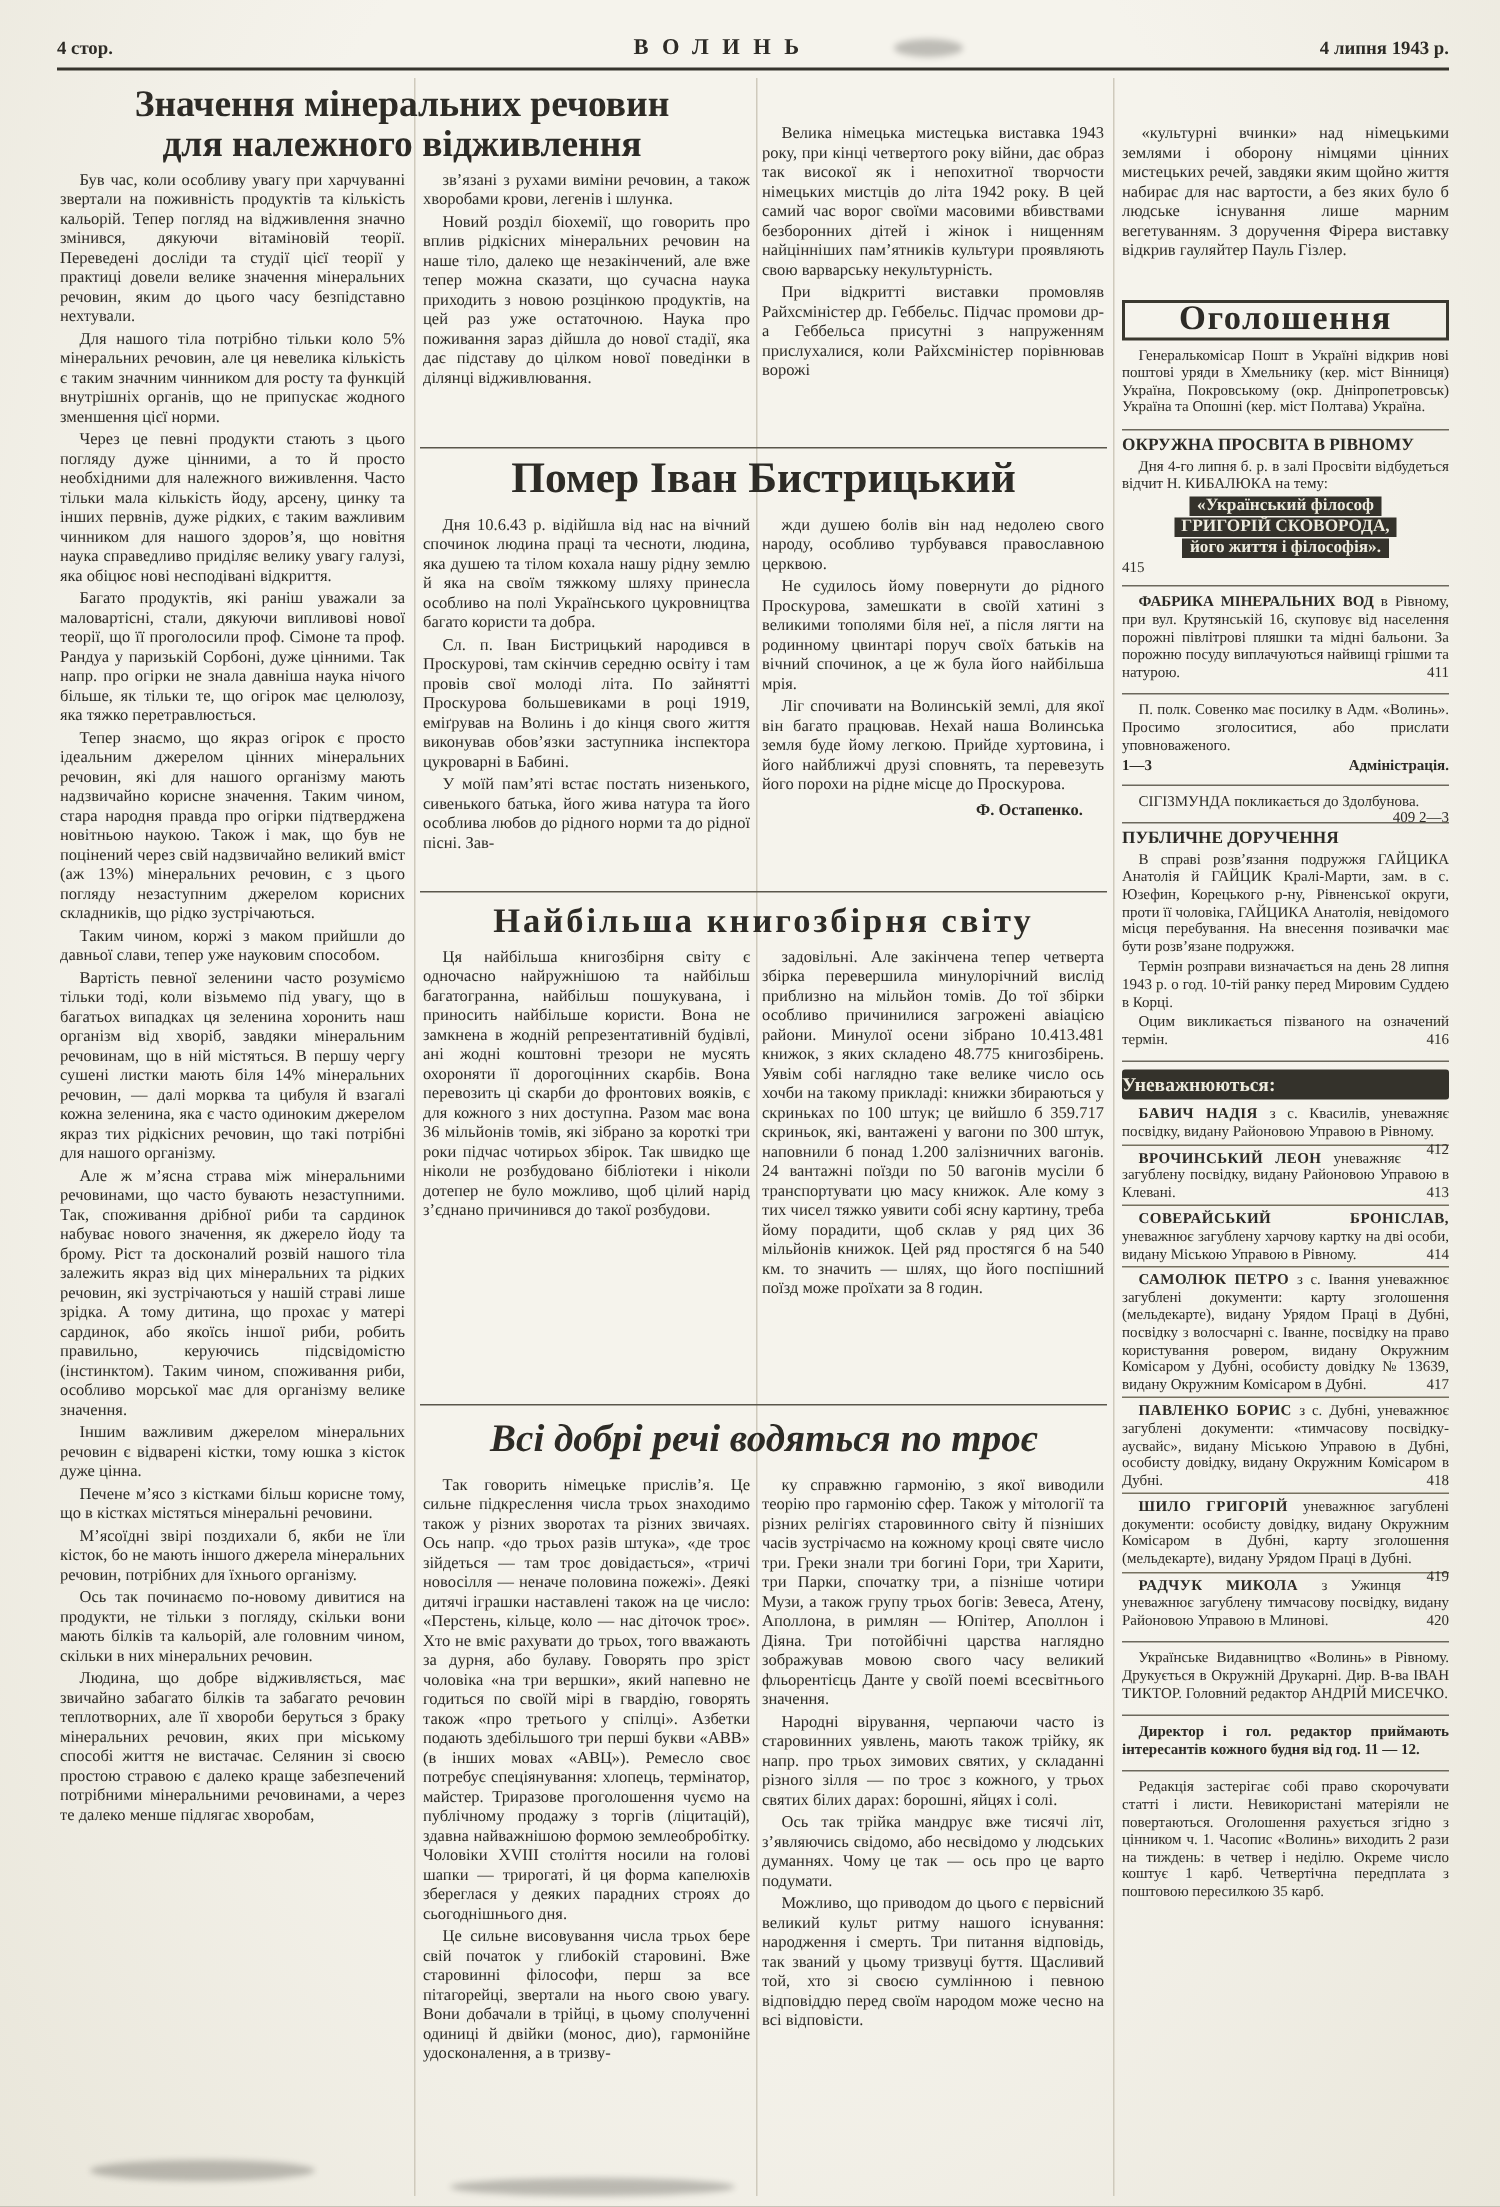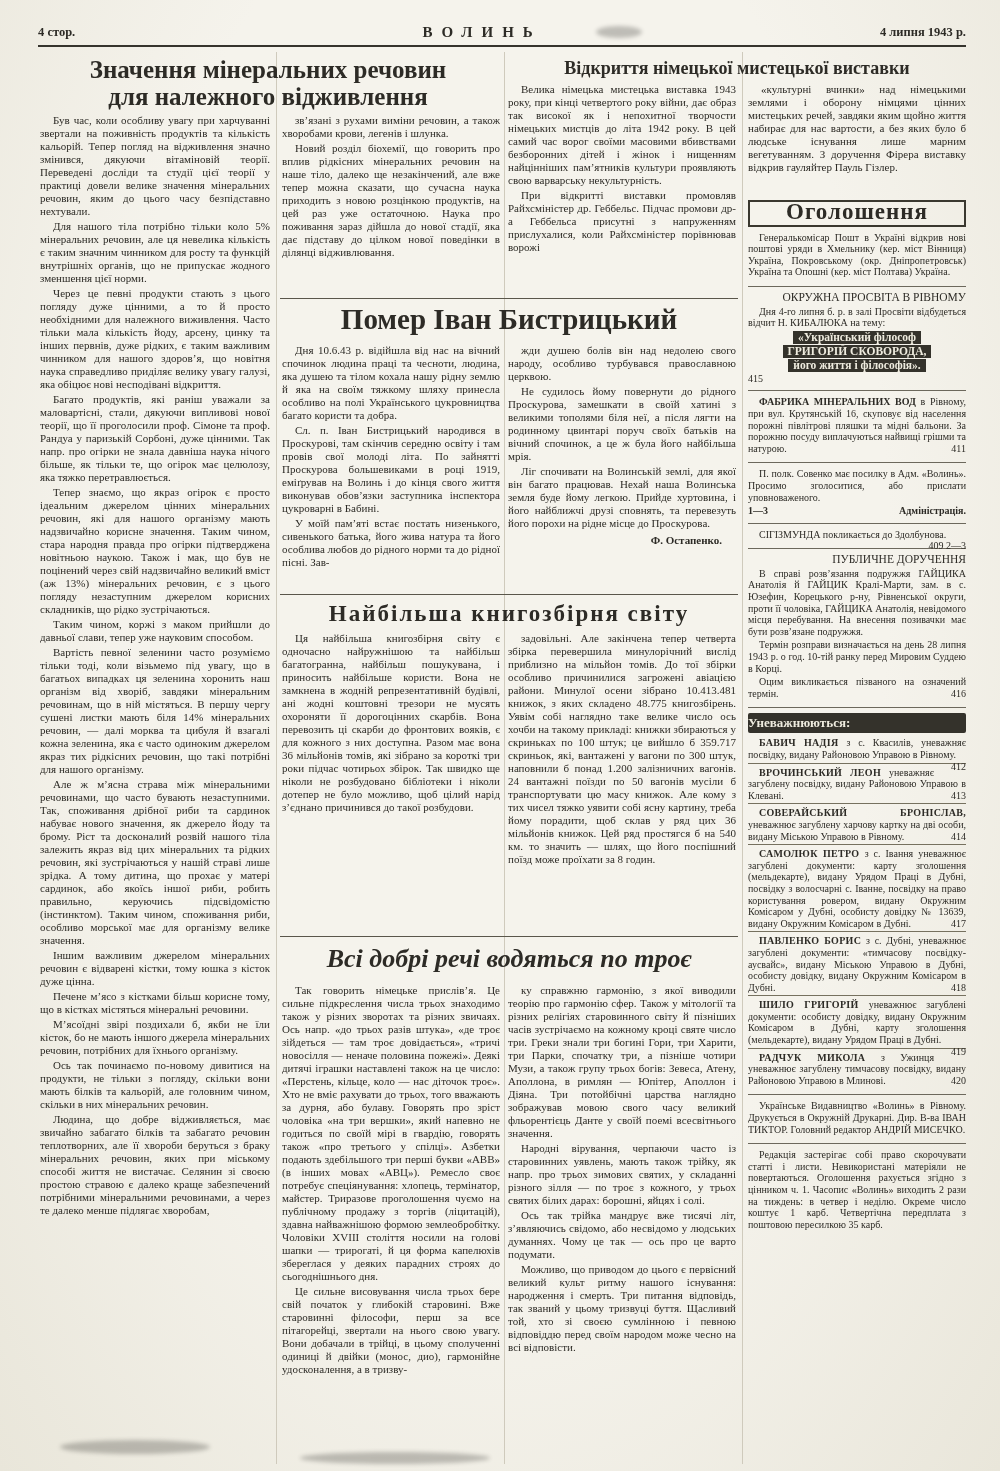--- a/index.html
+++ b/index.html
@@ -24,21 +24,21 @@
   .t-byst{font-size:29px;line-height:34px}
   .t-lib{font-size:23px;line-height:30px;letter-spacing:2px}
   .t-three{font-size:26px;line-height:36px;font-style:italic}
   .sig{text-align:right;font-weight:bold;padding-right:14px;margin-top:4px}
   
   .sidebar{position:absolute;left:748px;top:200px;width:218px;height:1264px;overflow:hidden;font-size:10px;line-height:11.6px;text-align:justify}
   .sb{padding:5px 0 6px 0;border-top:1px solid #6c685c}
   .sb:first-child{border-top:none;padding-top:0}
   .sb p{text-indent:11px;margin:0 0 2px 0}
   .ogl-box{border:2px solid #3a382f;text-align:center;font-size:23px;font-weight:bold;letter-spacing:1px;padding:4px 2px 7px 2px;margin-bottom:5px}
-  .sb-title{font-weight:normal;text-align:right;font-size:11.5px;text-indent:0;margin-bottom:2px}
+  .sb-title{font-weight:bold;text-align:left;font-size:11.5px;text-indent:0;margin-bottom:2px}
   .hl{display:block;width:max-content;max-width:100%;margin:1px auto;background:#34322b;color:#efecdf;font-weight:bold;font-size:11.5px;line-height:13px;padding:0 5px;text-indent:0;text-align:left}
   .inv{background:#34322b;color:#efecdf;font-weight:bold;text-align:left;font-size:13px;line-height:16px;padding:2px 0;border-radius:2px;margin-bottom:4px}
   .adnum{float:right;padding-left:6px}
   .notice{border-top:1px solid #76715f;padding-top:3px;margin-top:3px}
   .notice:first-of-type{border-top:none;padding-top:0;margin-top:0}
   .notice b{letter-spacing:.3px}
   .two-ends{display:flex;justify-content:space-between;text-indent:0;font-weight:bold}
   .bold-note p{font-weight:bold}
   
   .blot{position:absolute;background:#23221e;opacity:.26;filter:blur(2px);border-radius:50%}
@@ -76,21 +76,20 @@
       <p>Печене м’ясо з кістками більш корисне тому, що в кістках містяться мінеральні речовини.</p>
       <p>М’ясоїдні звірі поздихали б, якби не їли кісток, бо не мають іншого джерела мінеральних речовин, потрібних для їхнього організму.</p>
       <p>Ось так починаємо по-новому дивитися на продукти, не тільки з погляду, скільки вони мають білків та кальорій, але головним чином, скільки в них мінеральних речовин.</p>
       <p>Людина, що добре відживляється, має звичайно забагато білків та забагато речовин теплотворних, але її хвороби беруться з браку мінеральних речовин, яких при міському способі життя не вистачає. Селянин зі своєю простою стравою є далеко краще забезпечений потрібними мінеральними речовинами, а через те далеко менше підлягає хворобам,</p>
     </div>
   <div class="col" style="left:282px;top:114px;width:218px;height:182px">
       <p>зв’язані з рухами виміни речовин, а також хворобами крови, легенів і шлунка.</p>
       <p>Новий розділ біохемії, що говорить про вплив рідкісних мінеральних речовин на наше тіло, далеко ще незакінчений, але вже тепер можна сказати, що сучасна наука приходить з новою розцінкою продуктів, на цей раз уже остаточною. Наука про поживання зараз дійшла до нової стадії, яка дає підставу до цілком нової поведінки в ділянці відживлювання.</p>
     </div>
 
-  <div class="headline t-exh" style="left:508px;top:57px;width:458px">Відкриття німецької мистецької виставки</div>
   <div class="col" style="left:508px;top:83px;width:228px;height:213px">
       <p>Велика німецька мистецька виставка 1943 року, при кінці четвертого року війни, дає образ так високої як і непохитної творчости німецьких мистців до літа 1942 року. В цей самий час ворог своїми масовими вбивствами безборонних дітей і жінок і нищенням найцінніших пам’ятників культури проявляють свою варварську некультурність.</p>
       <p>При відкритті виставки промовляв Райхсміністер др. Геббельс. Підчас промови др-а Геббельса присутні з напруженням прислухалися, коли Райхсміністер порівнював ворожі</p>
     </div>
   <div class="col" style="left:748px;top:83px;width:218px;height:113px">
       <p>«культурні вчинки» над німецькими землями і оборону німцями цінних мистецьких речей, завдяки яким щойно життя набирає для нас вартости, а без яких було б людське існування лише марним вегетуванням. З доручення Фірера виставку відкрив гауляйтер Пауль Гізлер.</p>
     </div>
 
   <div class="hrule" style="left:280px;top:298px;width:458px"></div>
   <div class="headline t-byst" style="left:282px;top:302px;width:454px">Помер Іван Бистрицький</div>
@@ -179,20 +178,23 @@
           <p class="notice"><b>ПАВЛЕНКО БОРИС </b>з с. Дубні, уневажнює загублені документи: «тимчасову посвідку-аусвайс», видану Міською Управою в Дубні, особисту довідку, видану Окружним Комісаром в Дубні. <span class="adnum">418</span></p>
           <p class="notice"><b>ШИЛО ГРИГОРІЙ </b>уневажнює загублені документи: особисту довідку, видану Окружним Комісаром в Дубні, карту зголошення (мельдекарте), видану Урядом Праці в Дубні. <span class="adnum">419</span></p>
           <p class="notice"><b>РАДЧУК МИКОЛА </b>з Ужинця уневажнює загублену тимчасову посвідку, видану Районовою Управою в Млинові. <span class="adnum">420</span></p>
         </div>
     </div>
 
     <div class="sb">
       <p>Українське Видавництво «Волинь» в Рівному. Друкується в Окружній Друкарні. Дир. В-ва ІВАН ТИКТОР. Головний редактор АНДРІЙ МИСЕЧКО.</p>
     </div>
 
+    <div class="sb bold-note">
+      <p>Директор і гол. редактор приймають інтересантів кожного будня від год. 11 — 12.</p>
+    </div>
 
     <div class="sb">
       <p>Редакція застерігає собі право скорочувати статті і листи. Невикористані матеріяли не повертаються. Оголошення рахується згідно з цінником ч. 1. Часопис «Волинь» виходить 2 рази на тиждень: в четвер і неділю. Окреме число коштує 1 карб. Четвертічна передплата з поштовою пересилкою 35 карб.</p>
     </div>
 
   </div>
 
   <div class="blot" style="left:596px;top:26px;width:46px;height:12px"></div>
   <div class="blot" style="left:60px;top:1440px;width:150px;height:14px"></div>
   <div class="blot" style="left:300px;top:1452px;width:190px;height:12px"></div>

